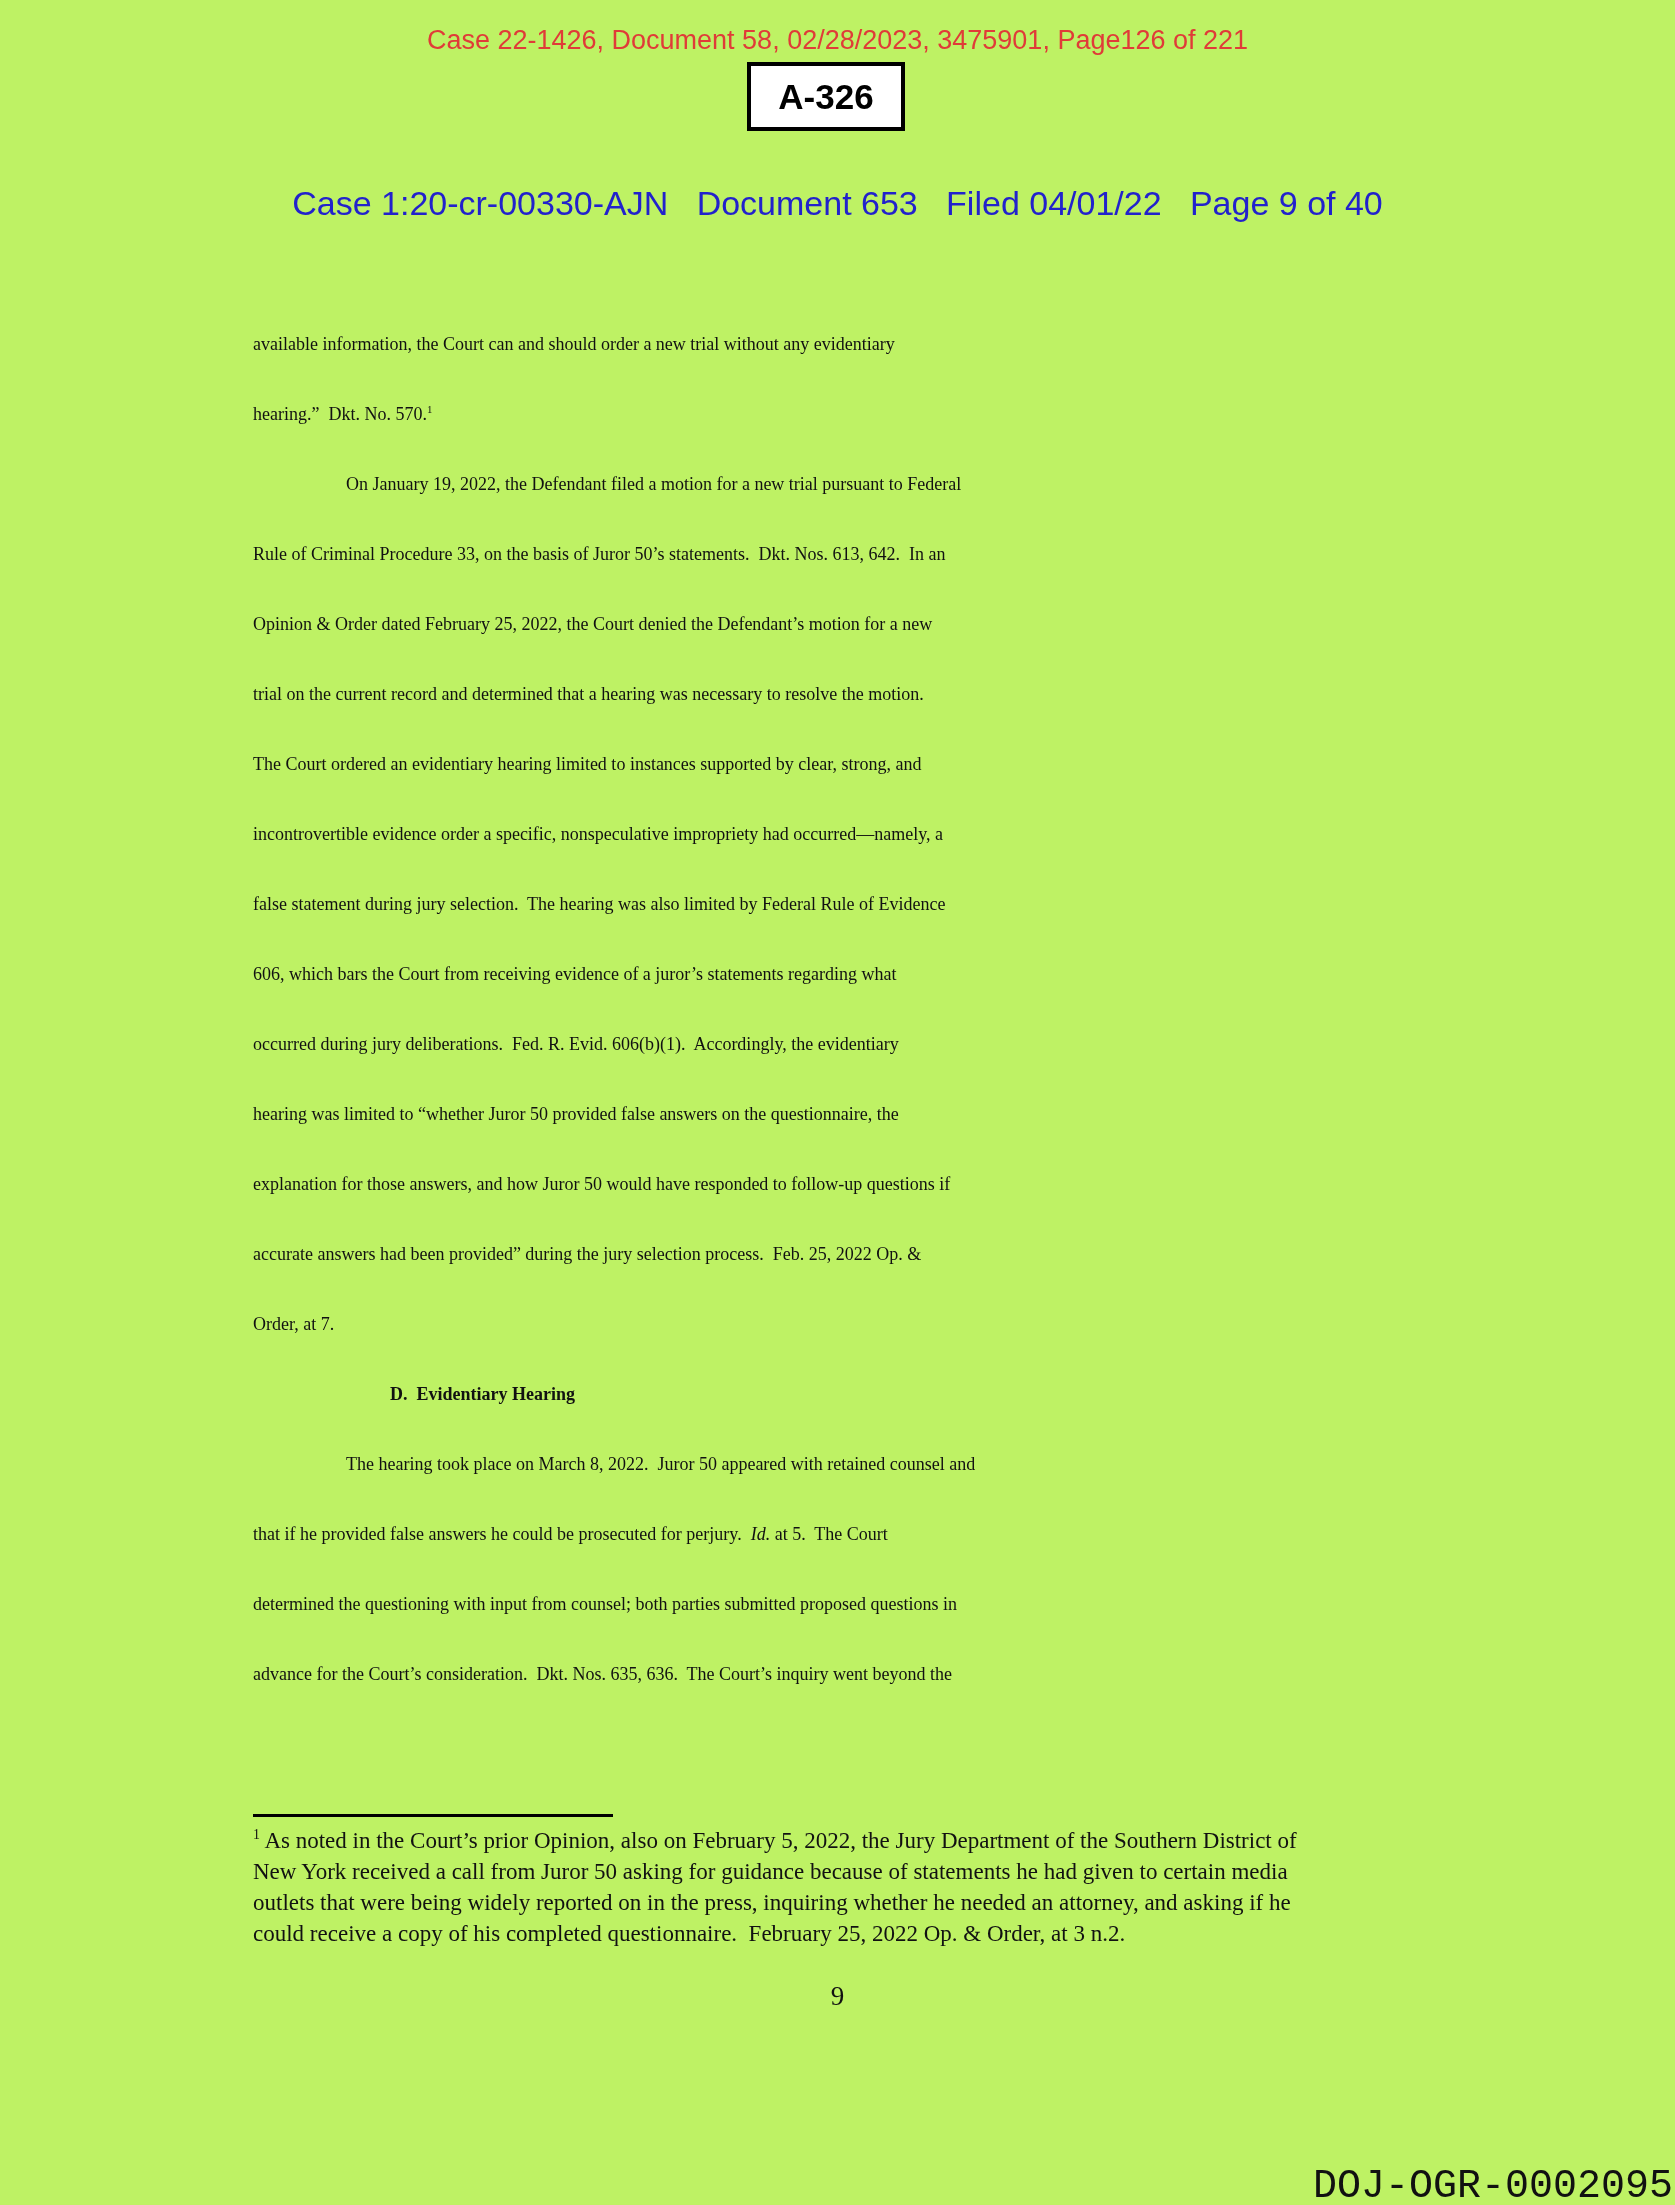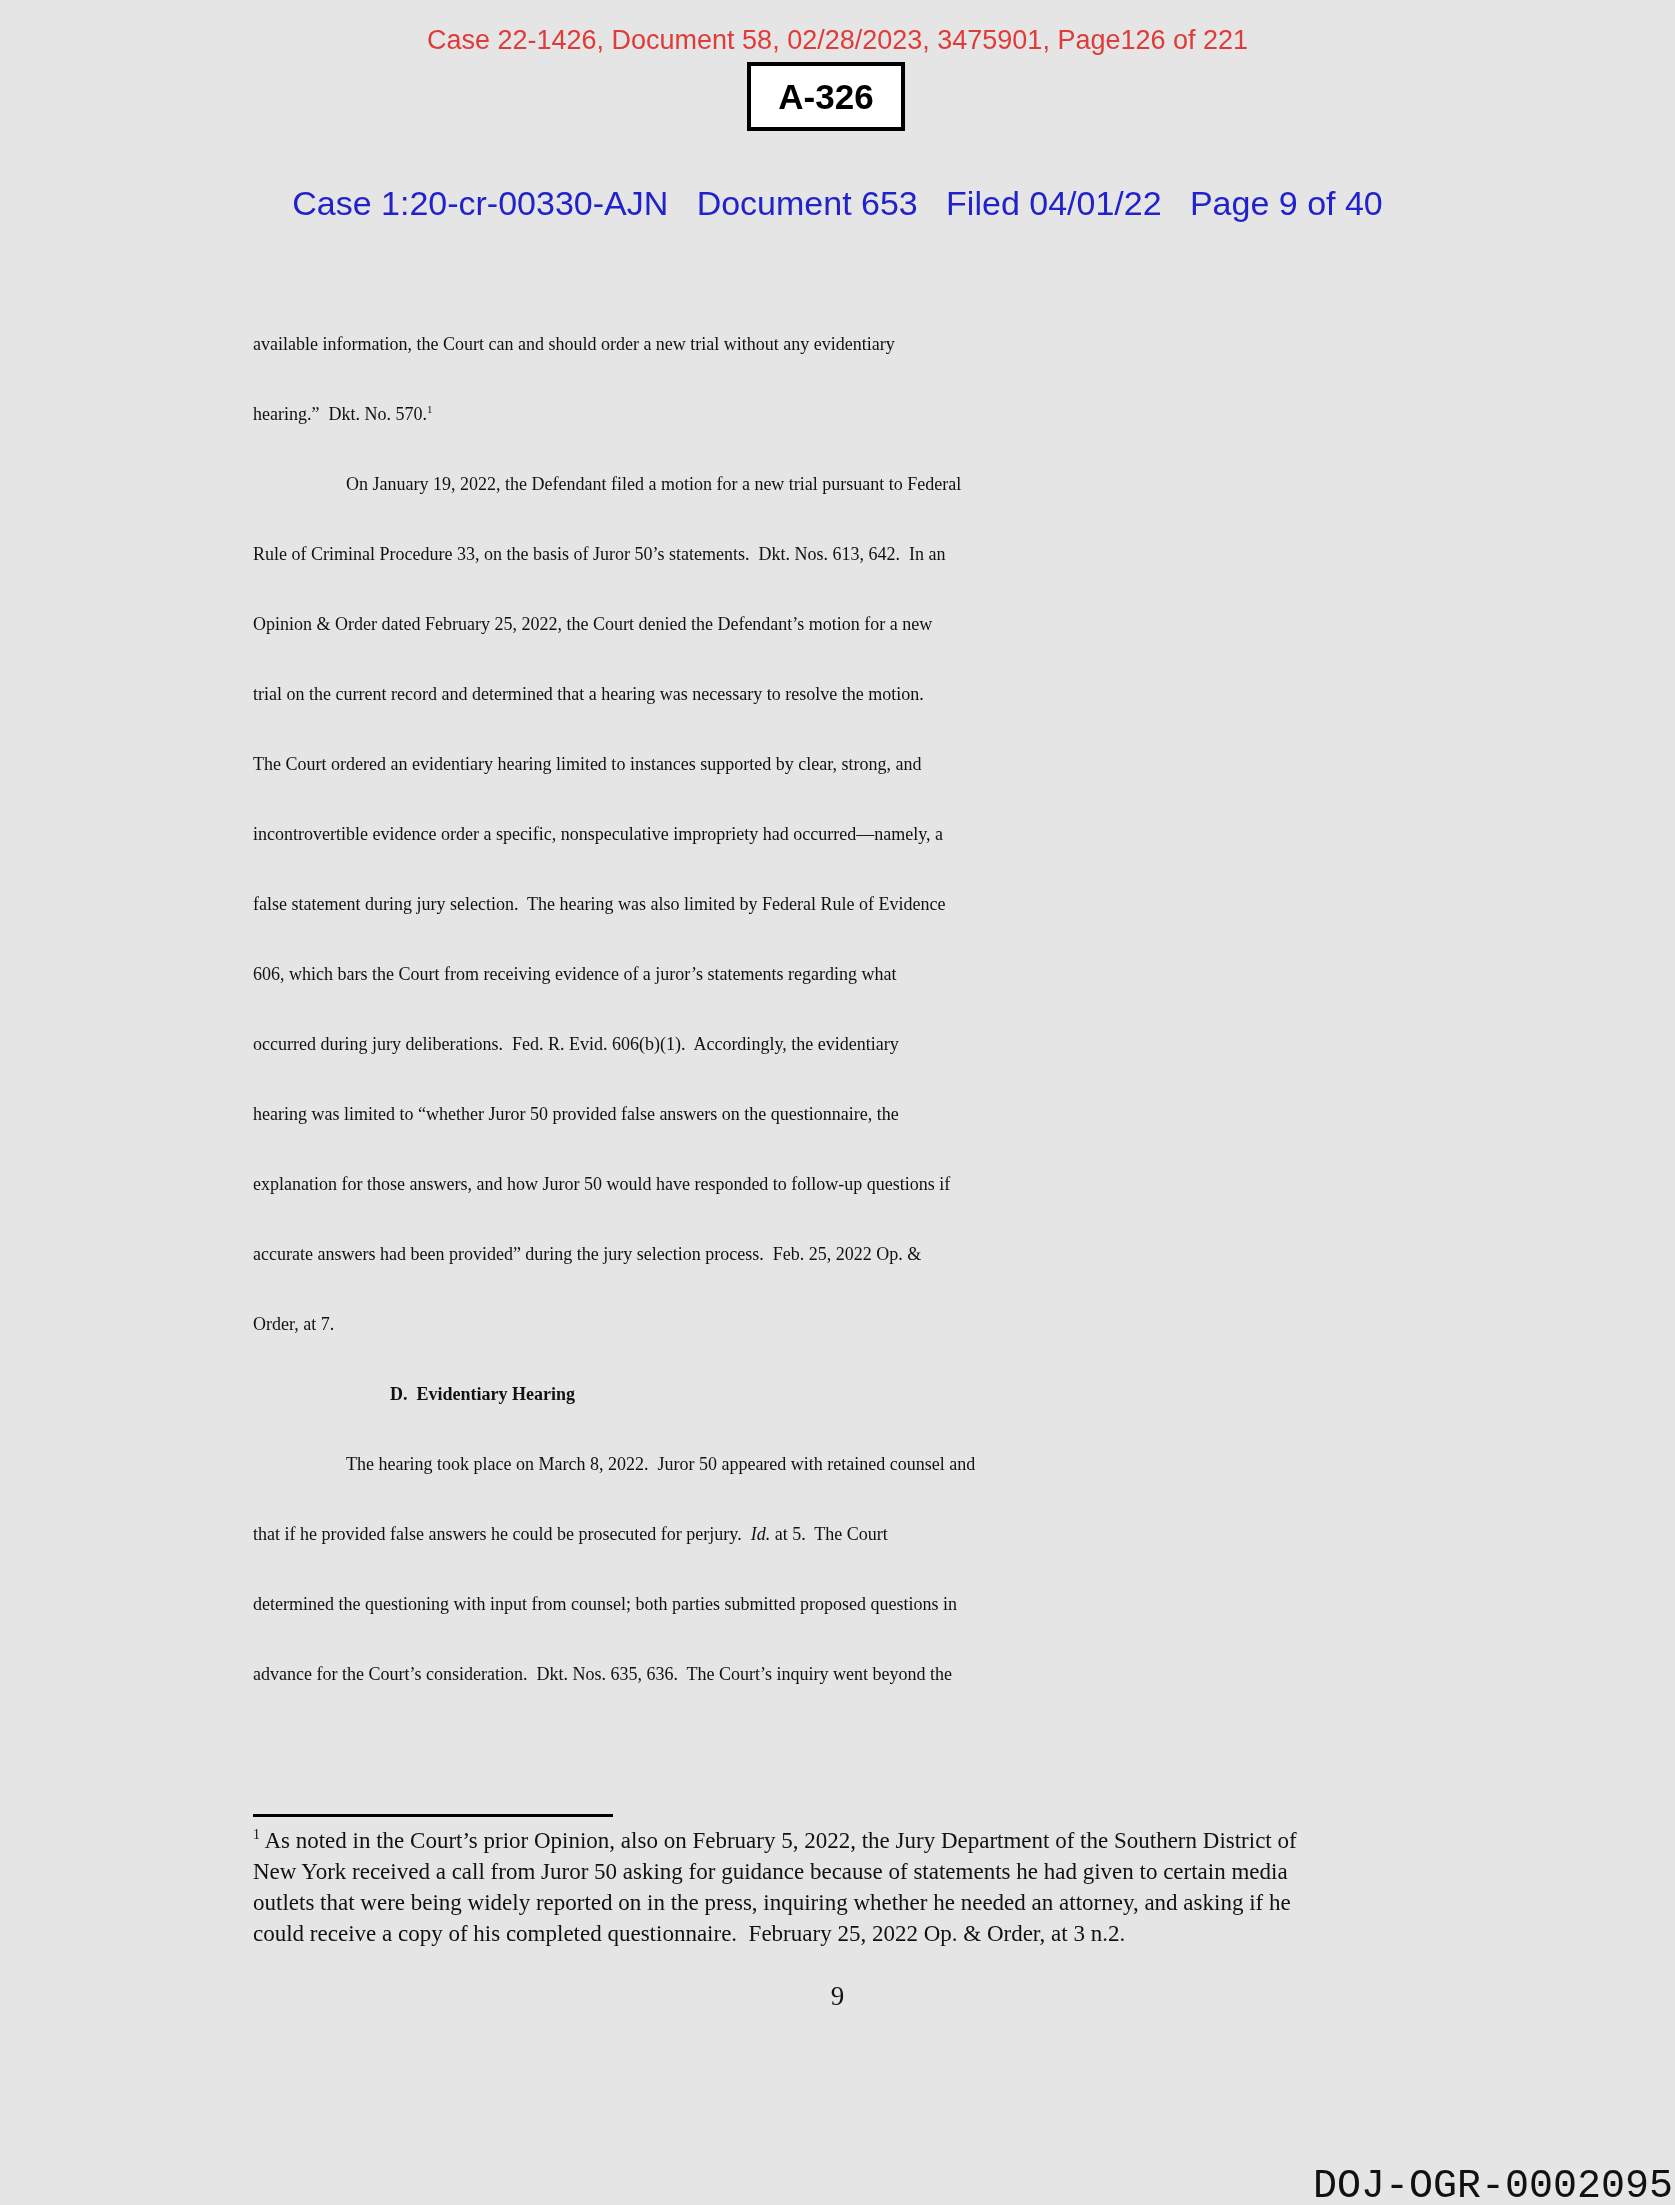--- a/index.html
+++ b/index.html
@@ -1,20 +1,20 @@
 <!DOCTYPE html>
 <html style="font-size:10.5px"><head>
 <meta charset="utf-8">
 <style>
   html,body{margin:0;padding:0;background:#ffffff;}
   .page{
     position:relative;
     width:1675px;
     height:2205px;
-    background:#e5e5e5;
+    background:#bef264;
     font-family:"Liberation Serif", serif;
     color:#111111;
     overflow:hidden;
   }
   
   .stamp{
     position:absolute;
     left:0;
     width:100%;
     text-align:center;

